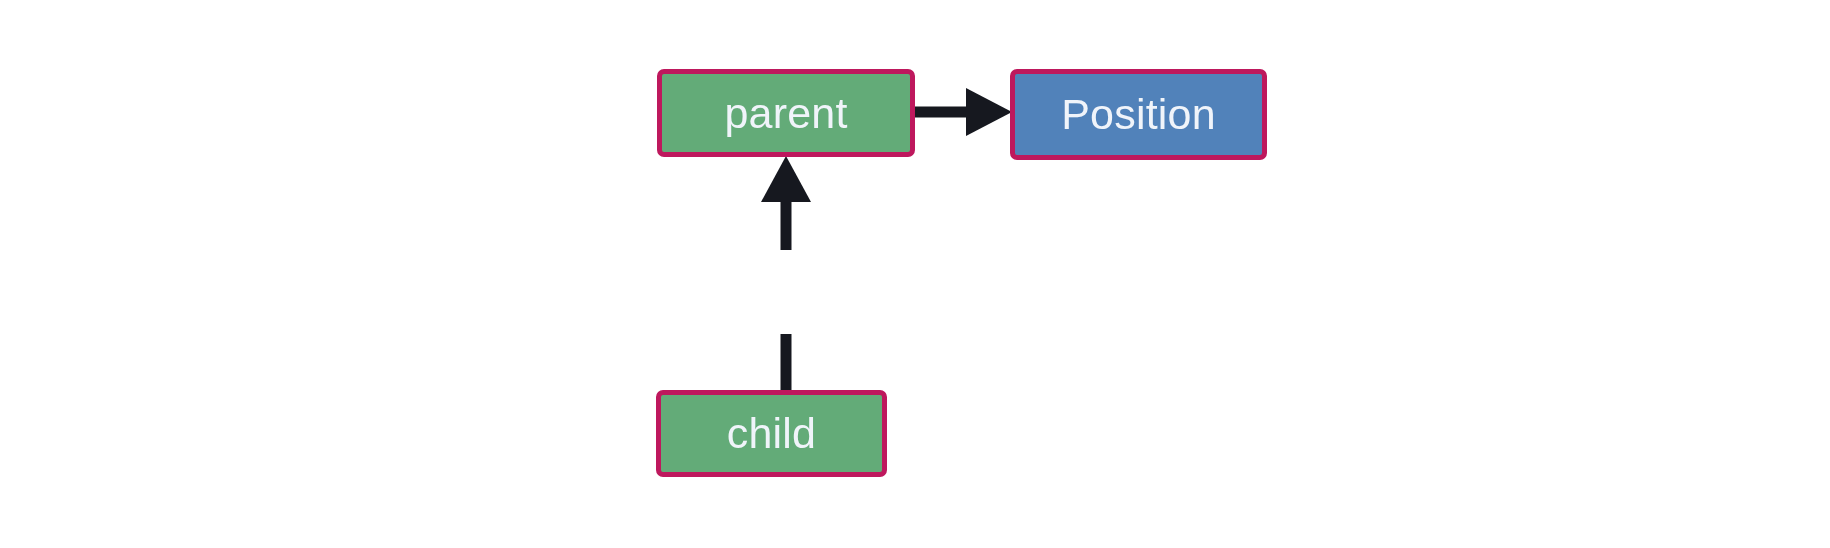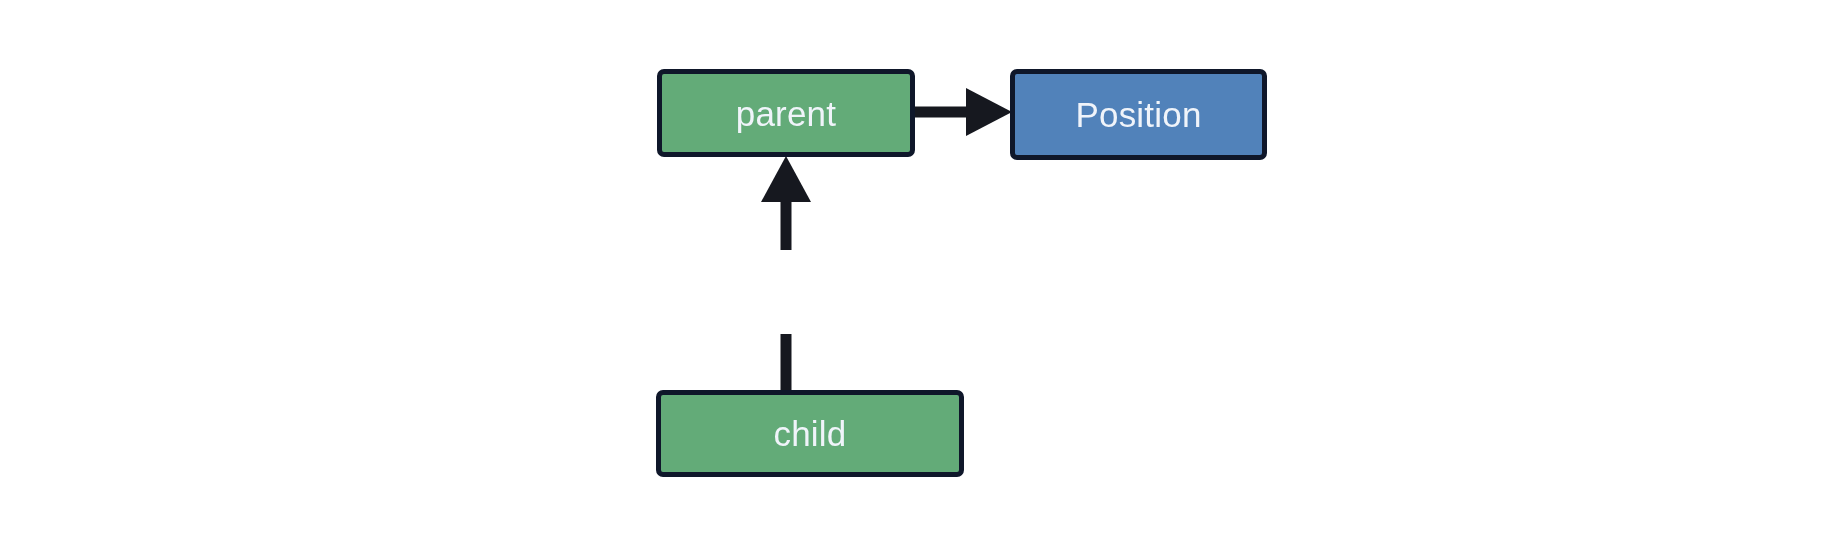--- a/index.html
+++ b/index.html
@@ -26,39 +26,39 @@
     top: 0;
     width: 1830px;
     height: 548px;
   }
   .node {
     position: absolute;
     box-sizing: border-box;
     display: flex;
     align-items: center;
     justify-content: center;
-    border: 5px solid #0f172a;
+    border: 5px solid #be185d;
     border-radius: 7px;
     color: #f0f4fa;
     font-family: "Liberation Sans", sans-serif;
-    font-size: 35px;
+    font-size: 43px;
     font-weight: 400;
     line-height: 1;
     letter-spacing: 0.2px;
     white-space: nowrap;
     user-select: none;
   }
   .node.entity   { background: #63ab78; }
   .node.component{ background: #5182ba; }
 
   
   #node-parent   { left: 657px;  top: 69px;  width: 258px; height: 88px; }
   #node-position { left: 1010px; top: 69px;  width: 257px; height: 91px; }
   #node-childof  { left: 656px;  top: 248px; width: 257px; height: 89px; }
-  #node-child    { left: 656px;  top: 390px; width: 308px; height: 87px; }
+  #node-child    { left: 656px;  top: 390px; width: 231px; height: 87px; }
 </style>
 </head>
 <body>
 
 <div id="diagram-canvas">
 
   <svg class="edge-layer" viewBox="0 0 1830 548" width="1830" height="548" xmlns="http://www.w3.org/2000/svg" aria-hidden="true">
 
     <g>
       <line x1="913" y1="112" x2="984" y2="112" stroke="#16181f" stroke-width="11" stroke-linecap="butt"></line>

